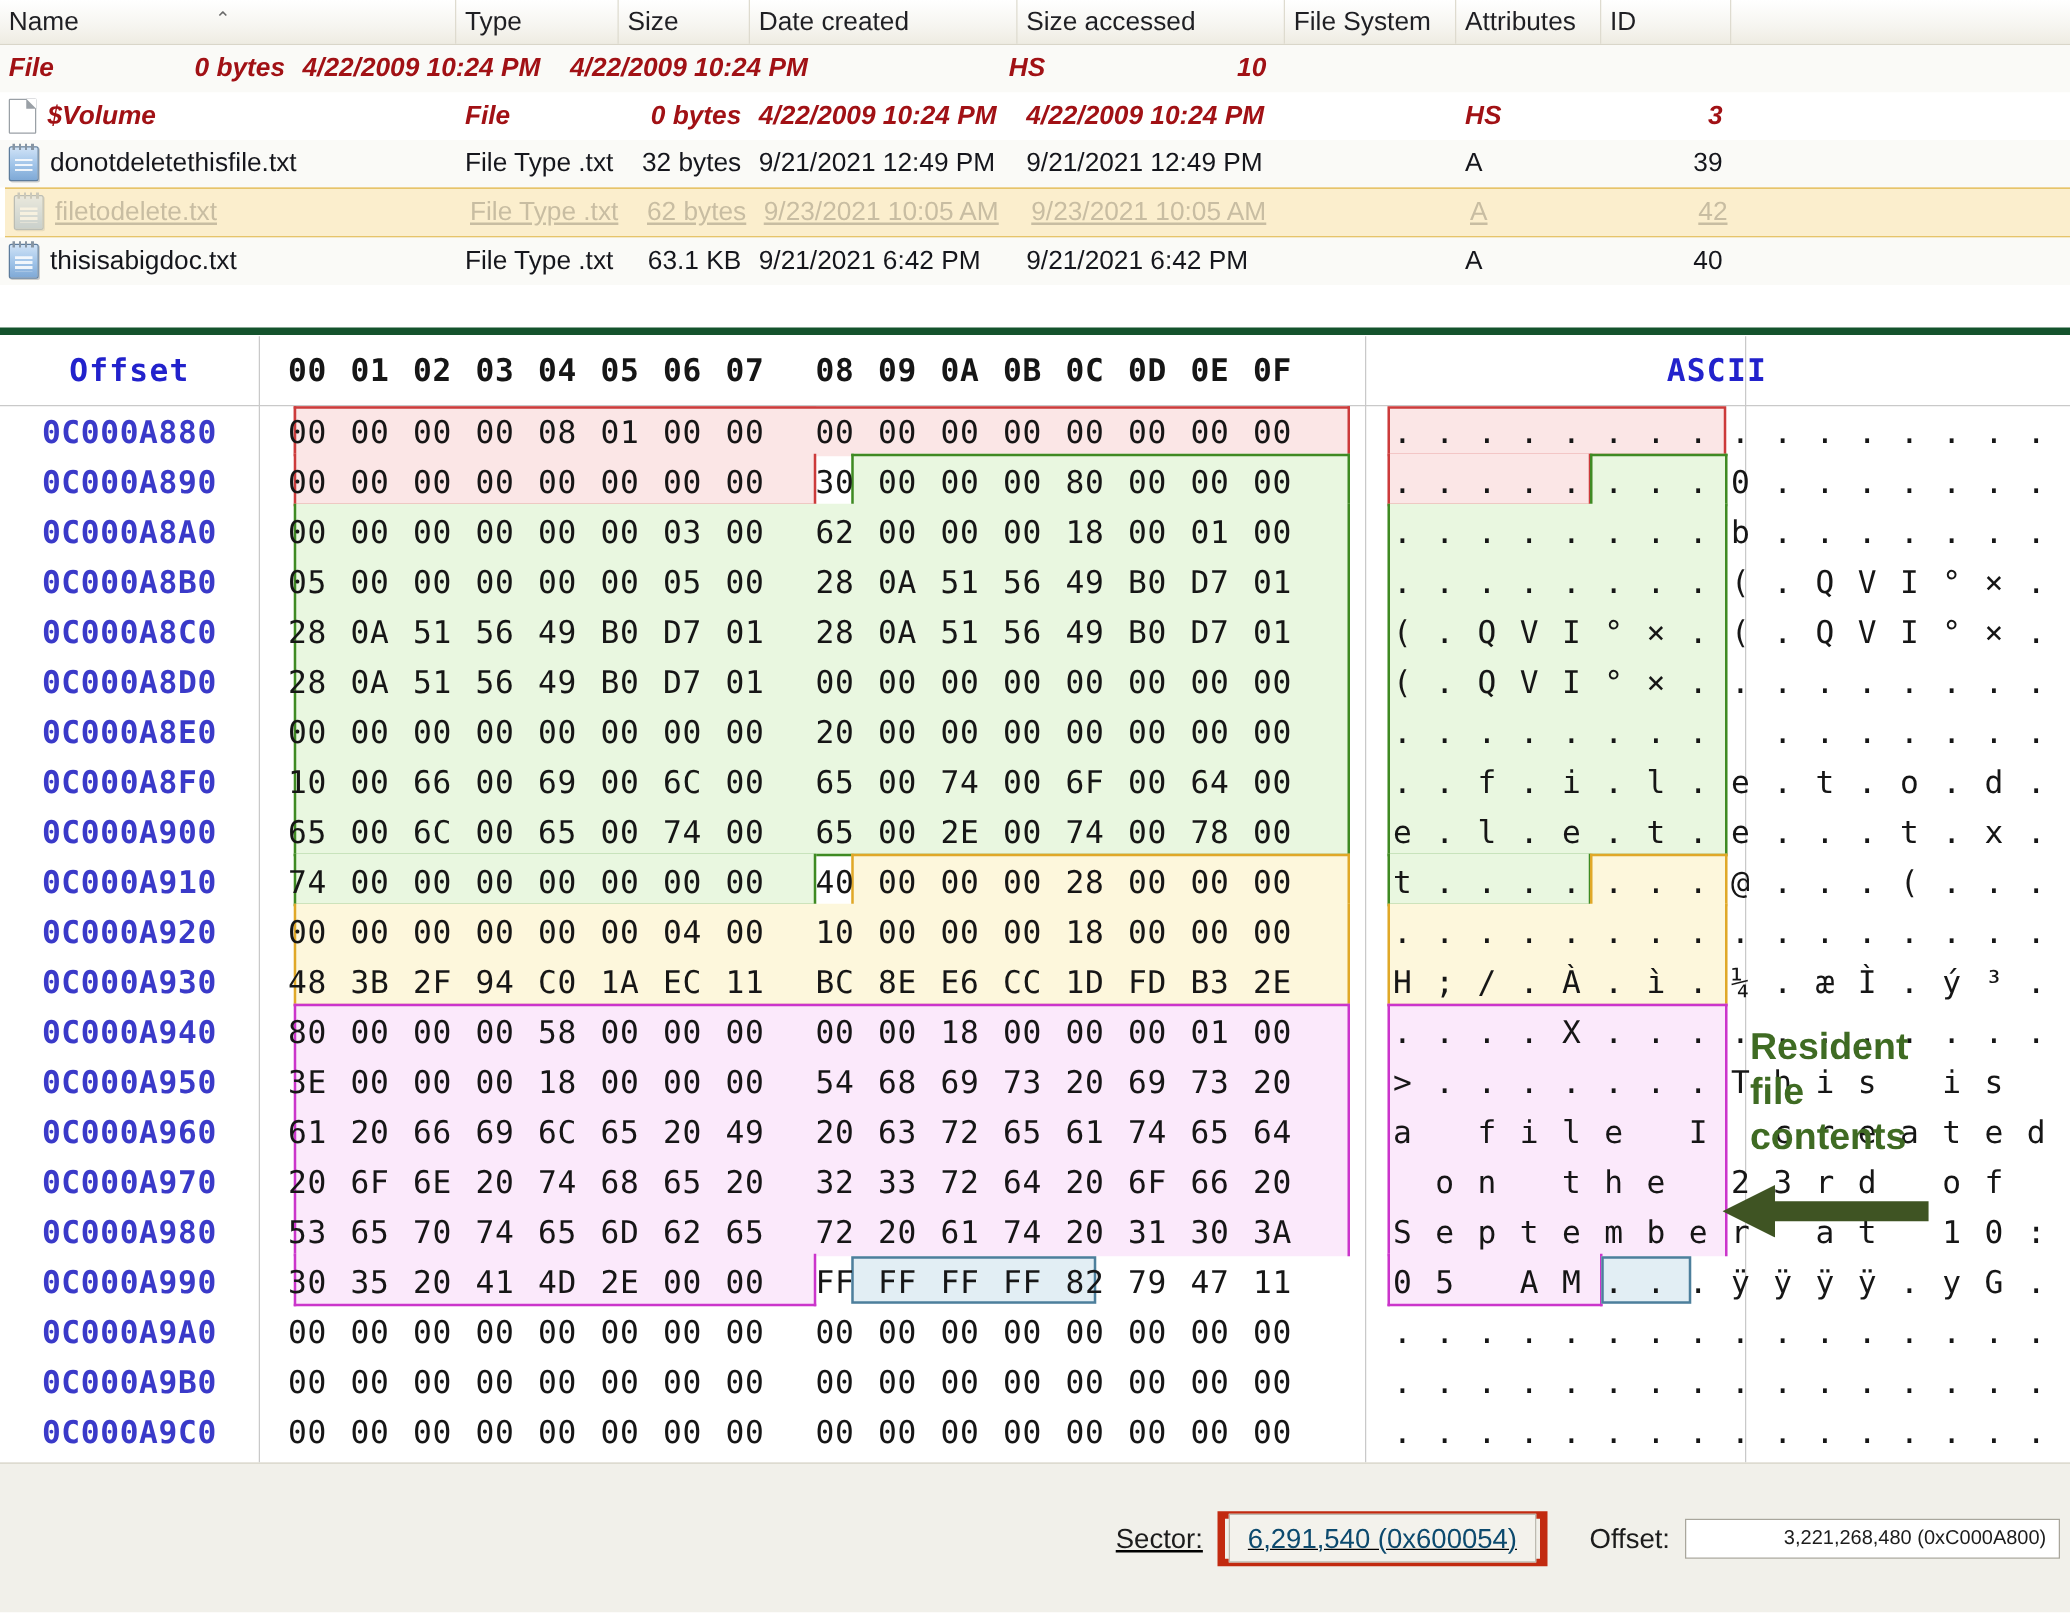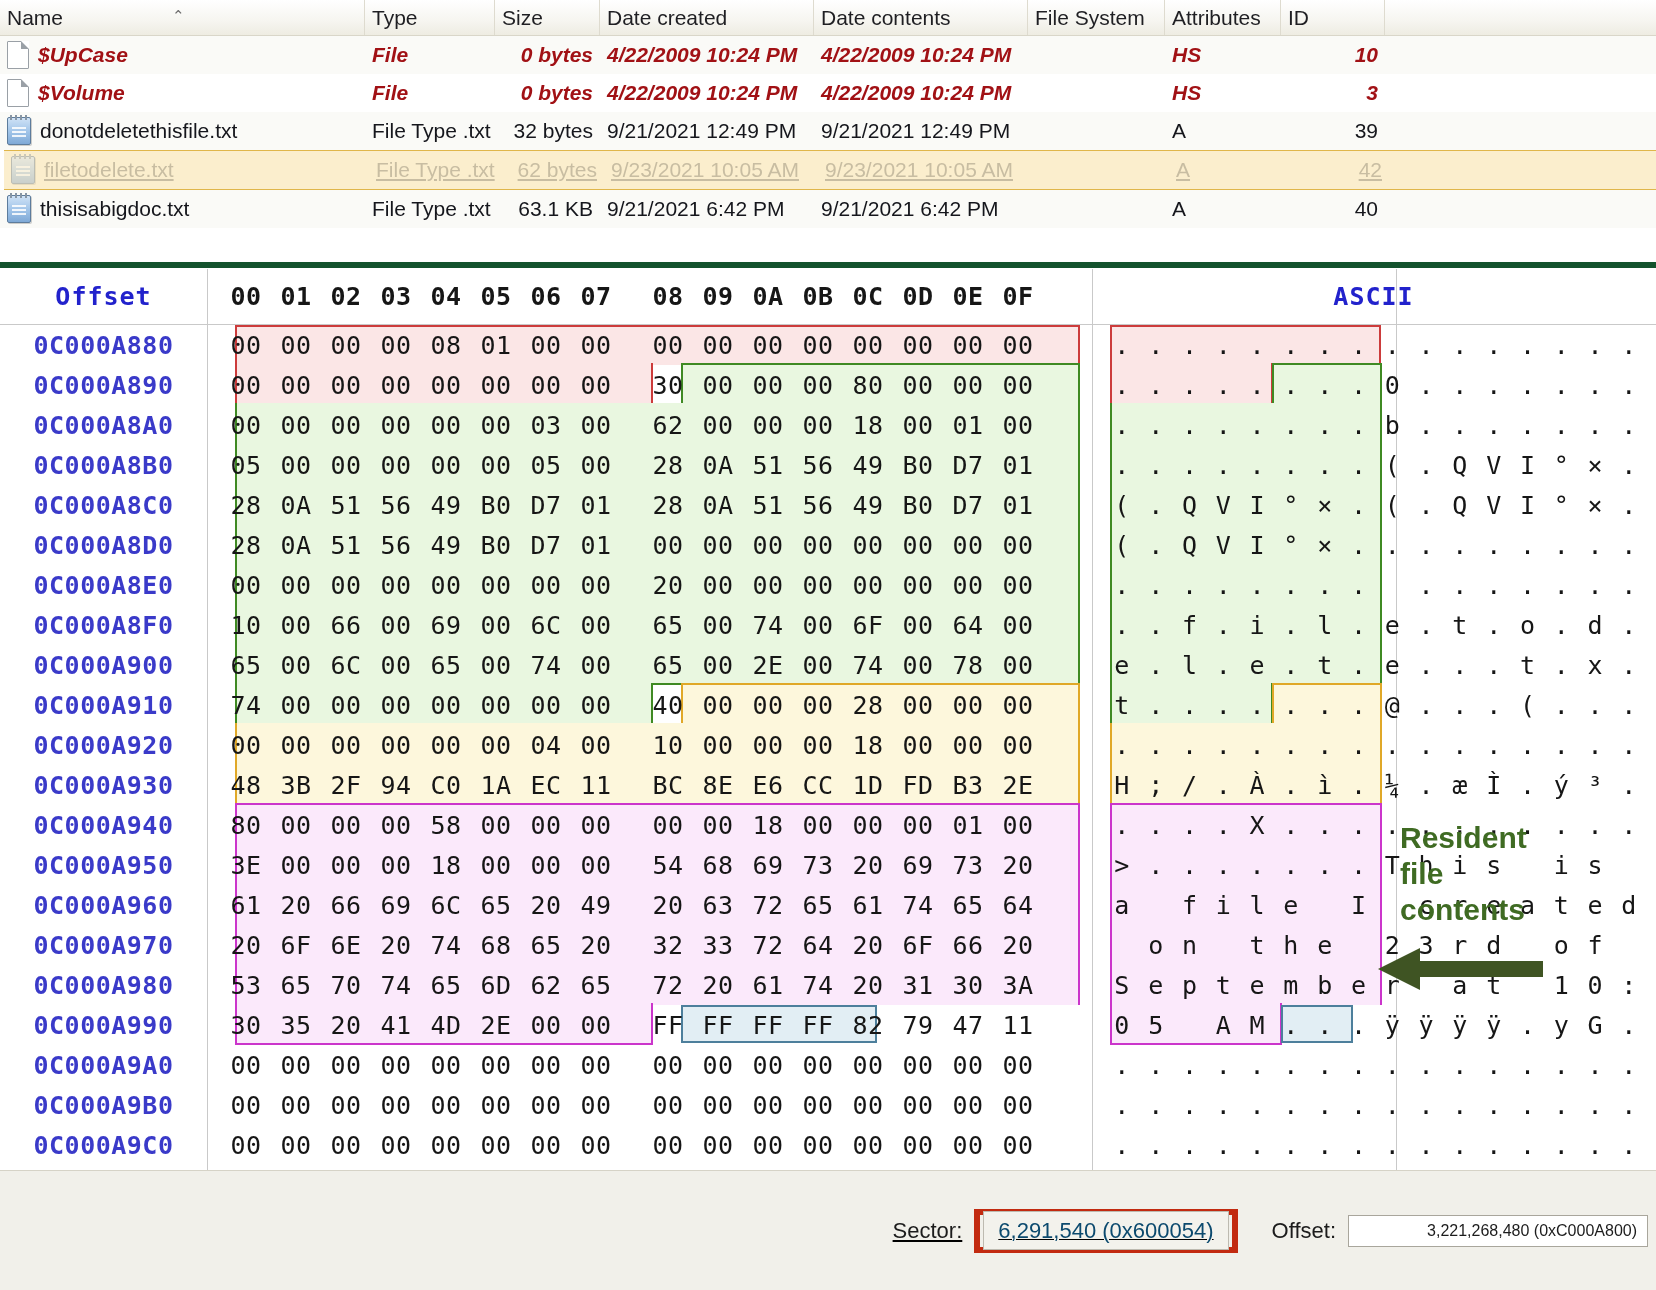--- a/index.html
+++ b/index.html
@@ -180,31 +180,27 @@
 <div class="filelist">
 
   <div class="fl-header">
     <div class="fl-th c-name">
       <span>Name</span>
       <span class="fl-sortmark">⌃</span>
     </div>
     <div class="fl-th c-type">Type</div>
     <div class="fl-th c-size">Size</div>
     <div class="fl-th c-dc">Date created</div>
-    <div class="fl-th c-da">Date contents</div>
+    <div class="fl-th c-da">Size accessed</div>
     <div class="fl-th c-fs">File System</div>
     <div class="fl-th c-at">Attributes</div>
     <div class="fl-th c-id lastcol">ID</div>
   </div>
 
   <div class="fl-row alt">
-    <div class="fl-cell c-name">
-      <span class="icon-doc"></span>
-      <span class="sysfile">$UpCase</span>
-    </div>
     <div class="fl-cell c-type sysfile">File</div>
     <div class="fl-cell c-size rt sysfile">0 bytes</div>
     <div class="fl-cell c-dc sysfile">4/22/2009 10:24 PM</div>
     <div class="fl-cell c-da sysfile">4/22/2009 10:24 PM</div>
     <div class="fl-cell c-fs sysfile"></div>
     <div class="fl-cell c-at sysfile">HS</div>
     <div class="fl-cell c-id rt sysfile">10</div>
   </div>
 
   <div class="fl-row white">

